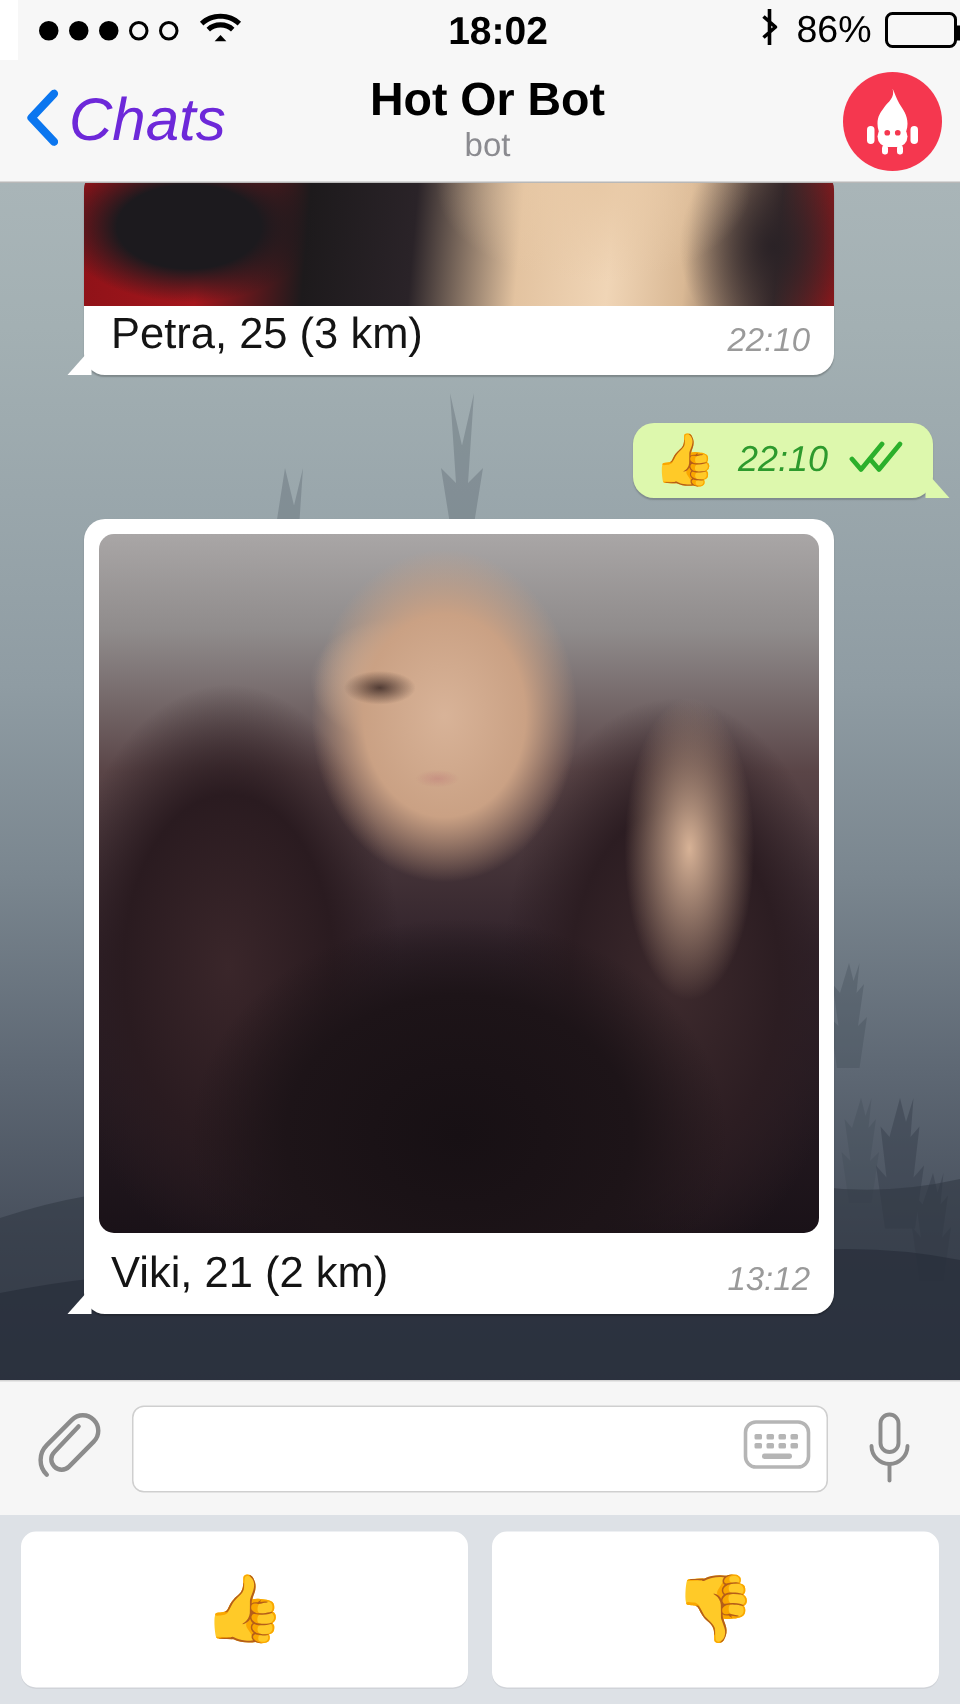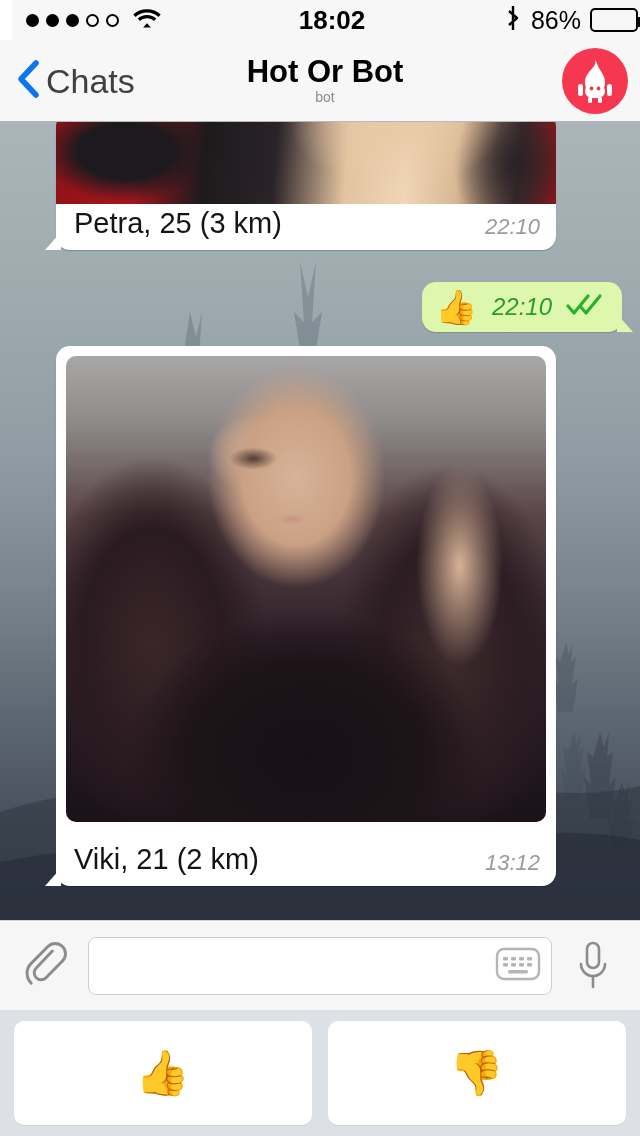--- a/index.html
+++ b/index.html
@@ -35,27 +35,27 @@
 
   
   .navbar {
     position:absolute; left:0; top:40px; width:640px; height:82px;
     background:#f7f7f7; border-bottom:1px solid #b8b8b8;
   }
   .nav-back {
     position:absolute; left:16px; top:50%; transform:translateY(-50%);
     display:flex; align-items:center; gap:6px; cursor:pointer;
   }
-  .nav-back-label { font-size:34px; color:#404040; line-height:1; }
+  .nav-back-label { font-size:40px; color:#6d28d9; line-height:1;font-style:italic; }
   .nav-titles {
     position:absolute; left:120px; right:110px; top:50%;
     transform:translateY(-50%); text-align:center;
   }
   .nav-title { font-size:31px; font-weight:bold; color:#000; line-height:1.06; }
-  .nav-sub { font-size:14px; color:#8b8b90; line-height:1.2; margin-top:1px; }
+  .nav-sub { font-size:22px; color:#8b8b90; line-height:1.2; margin-top:1px; }
   .nav-avatar {
     position:absolute; right:12px; top:50%; transform:translateY(-50%);
     width:66px; height:66px; border-radius:50%;
     background:#f5374f; cursor:pointer;
     display:flex; align-items:center; justify-content:center;
   }
 
   
   .chat {
     position:absolute; left:0; top:122px; width:640px; height:798px;
@@ -266,21 +266,21 @@
         <span>
           <svg width="40" height="24" viewBox="0 0 40 24">
             <path d="M2 13l6 7L22 3" stroke="#2bb02b" stroke-width="3.2" fill="none" stroke-linecap="round" stroke-linejoin="round"></path>
             <path d="M14 13l6 7L34 3" stroke="#2bb02b" stroke-width="3.2" fill="none" stroke-linecap="round" stroke-linejoin="round"></path>
           </svg>
         </span>
       </div>
 
       <div class="bubble-in" style="left:14px; top:224px; width:500px; padding:10px 10px 0 10px;">
         <div class="bubble-photo photo2"></div>
-        <div class="bubble-meta" style="padding:22px 6px 10px 8px;">
+        <div class="bubble-meta" style="padding:12px 6px 10px 8px;">
           <span class="bubble-name">Viki, 21 (2 km)</span>
           <span class="bubble-time">13:12</span>
         </div>
       </div>
 
     </div>
   </div>
 
   <div class="inputbar">
     <div class="clip-btn">

